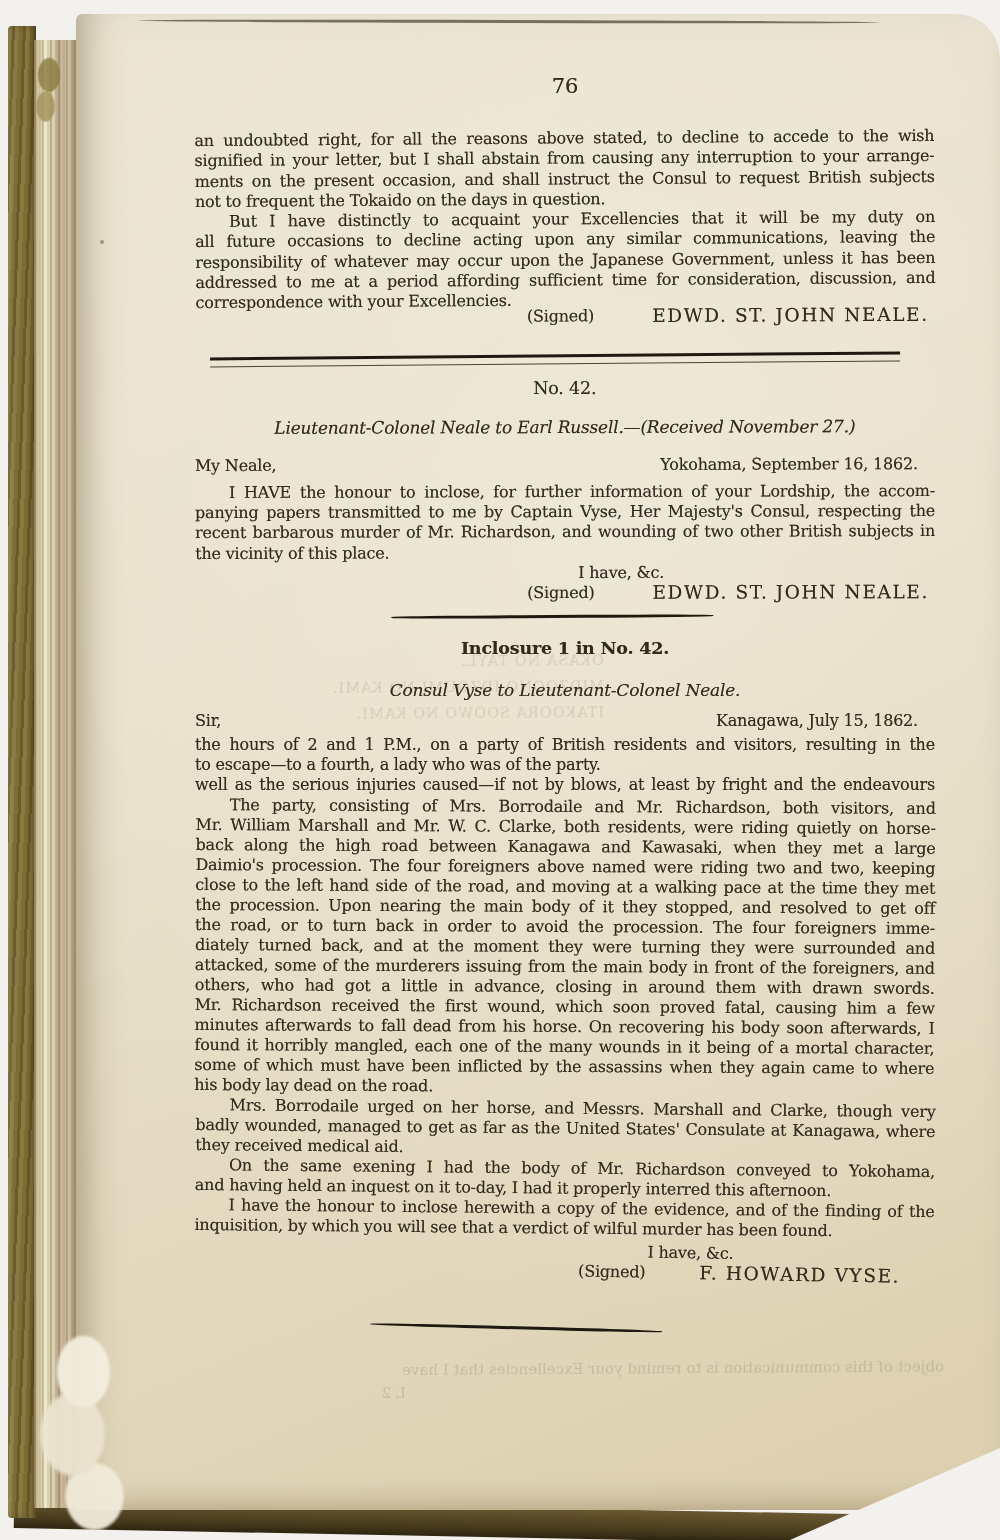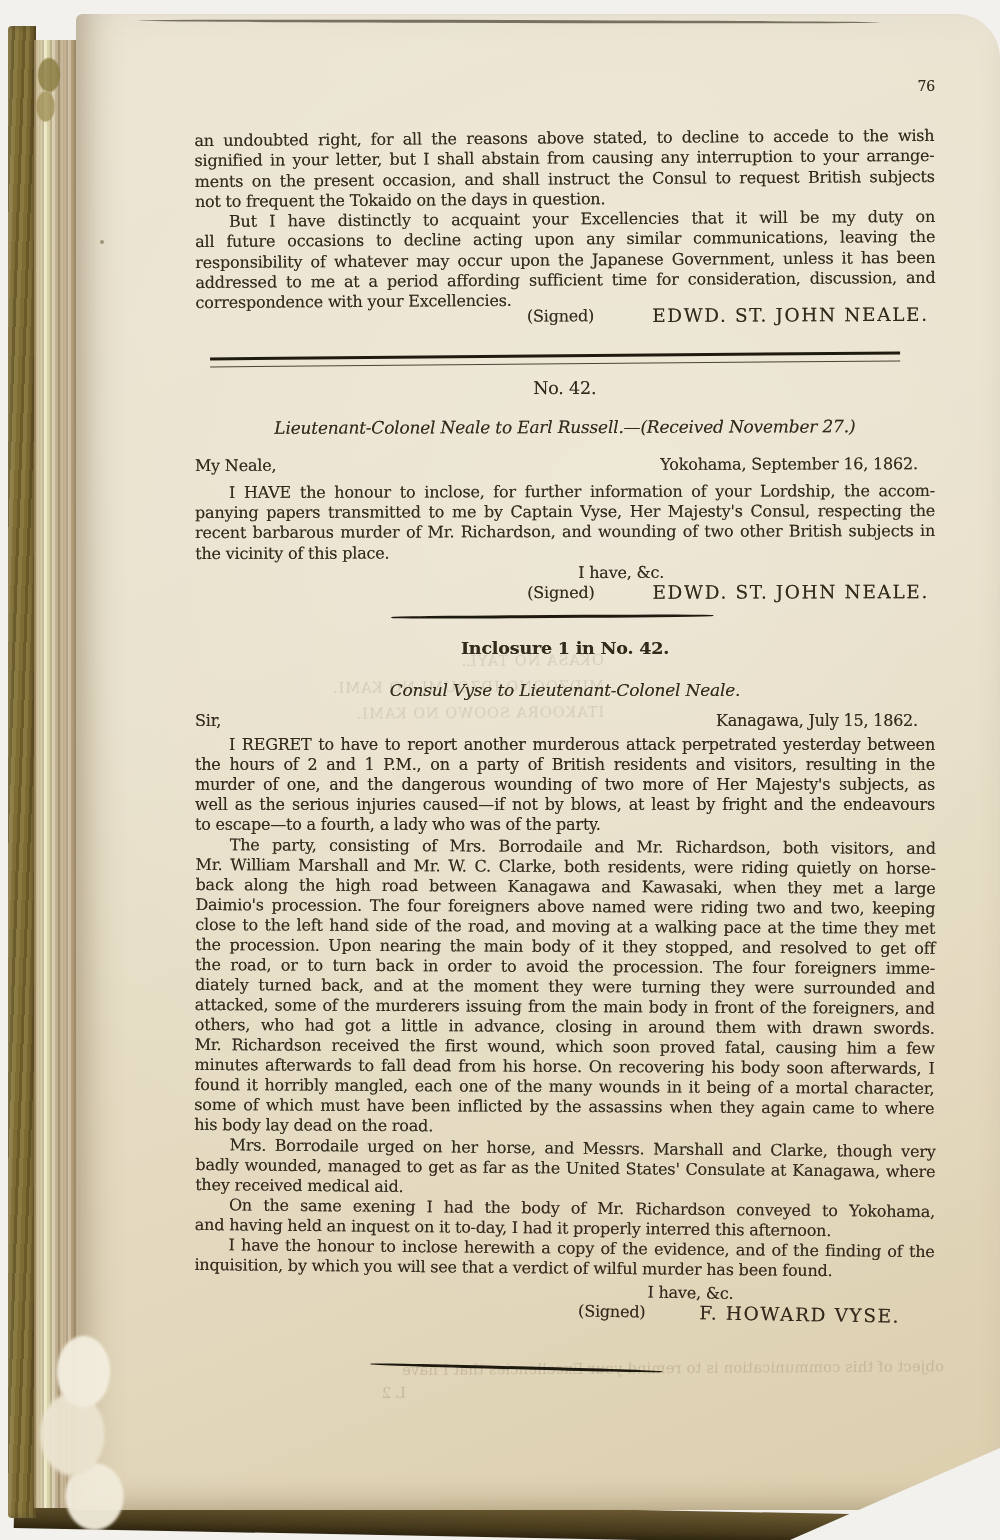--- a/index.html
+++ b/index.html
@@ -33,21 +33,21 @@
                radial-gradient(50% 40% at 40% 75%,#a3925a 0 50%,rgba(0,0,0,0) 58%);}
   .backdrop-tri{position:absolute;right:0;bottom:0;width:210px;height:92px;background:#f3f1ee;
     clip-path:polygon(100% 0,100% 100%,0 100%);}
   .speck{position:absolute;width:4px;height:4px;border-radius:50%;background:#6b5c40;opacity:.55;}
   
   .content{position:absolute;left:119px;top:62px;width:740px;font-size:16px;letter-spacing:-.2px;
     line-height:20.3px;text-shadow:0 0 .5px rgba(51,42,29,.55);}
   .tline{text-align:justify;text-align-last:justify;white-space:normal;}
   .tlast{text-align-last:left;}
   .tindent{text-indent:34px;}
-  .page-number{text-align:right;font-size:14px;}
+  .page-number{text-align:center;font-size:21px;}
   .center{text-align:center;}
   .h-no{font-size:17.5px;}
   .h-it{font-style:italic;font-size:17px;}
   .salut-row{display:flex;justify-content:space-between;padding-right:17px;}
   .dateline{}
   .closing-row{display:flex;}
   .signed-c1{margin-left:332px;} .name-c1{margin-left:58px;}
   .signed-c3{margin-left:383px;} .name-c3{margin-left:54px;}
   .sig-name{font-size:18.5px;letter-spacing:1.6px;white-space:nowrap;}
   .vale1{margin-left:383px;}
@@ -159,25 +159,23 @@
         <div class="center h-no m-inc">Inclosure 1 in No. 42.</div>
         <div class="center h-it m-inchead">Consul Vyse to Lieutenant-Colonel Neale.</div>
         <div class="salut-row m-incsalut">
           <span>Sir,</span>
           <span class="dateline">Kanagawa, July 15, 1862.</span>
         </div>
       </div>
 
       <div class="inc-text">
         <div class="m-incbody">
-            <div class="tline tindent">I REGRET to have to report another murderous attack perpetrated yesterday between</div>
             <div class="tline">the hours of 2 and 1 P.M., on a party of British residents and visitors, resulting in the</div>
-            <div class="tline">murder of one, and the dangerous wounding of two more of Her Majesty's subjects, as</div>
+            <div class="tline tlast">to escape—to a fourth, a lady who was of the party.</div>
             <div class="tline">well as the serious injuries caused—if not by blows, at least by fright and the endeavours</div>
-            <div class="tline tlast">to escape—to a fourth, a lady who was of the party.</div>
           </div>
         <div class="rot-d">
             <div class="tline tindent">The party, consisting of Mrs. Borrodaile and Mr. Richardson, both visitors, and</div>
             <div class="tline">Mr. William Marshall and Mr. W. C. Clarke, both residents, were riding quietly on horse-</div>
             <div class="tline">back along the high road between Kanagawa and Kawasaki, when they met a large</div>
             <div class="tline">Daimio's procession.  The four foreigners above named were riding two and two, keeping</div>
             <div class="tline">close to the left hand side of the road, and moving at a walking pace at the time they met</div>
             <div class="tline">the procession.  Upon nearing the main body of it they stopped, and resolved to get off</div>
             <div class="tline">the road, or to turn back in order to avoid the procession.  The four foreigners imme-</div>
             <div class="tline">diately turned back, and at the moment they were turning they were surrounded and</div>

